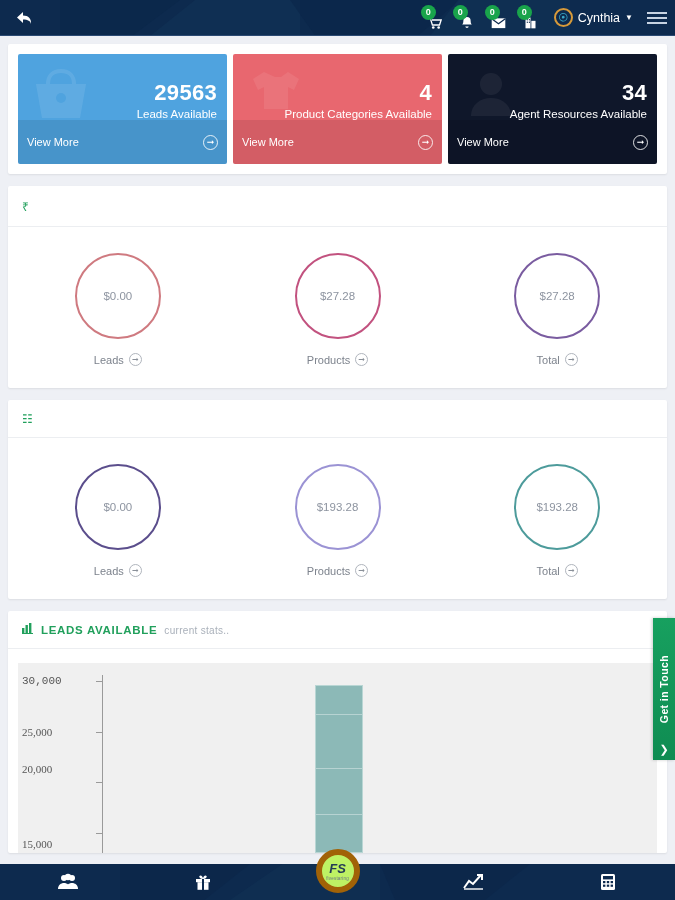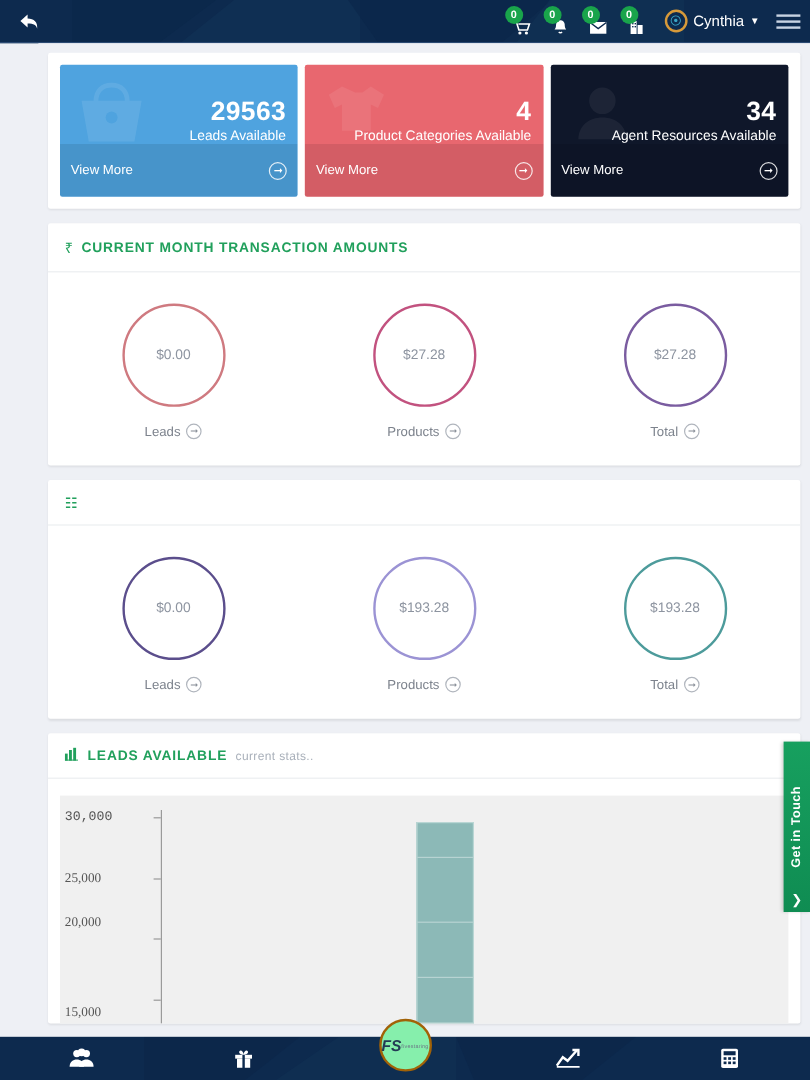--- a/index.html
+++ b/index.html
@@ -61,21 +61,21 @@
     width: 19px; height: 19px; border-radius: 50%;
     border: 2px solid #d79a3a;
     display: flex; align-items: center; justify-content: center;
     font-size: 10px; color: #3aa7c9; background: #0d2a4e;
   }
   .caret { font-size: 8px; color: #fff; }
   .hamburger { margin-left: 8px; width: 20px; cursor: pointer; }
   .hamburger span { display: block; height: 2px; background: #c7d3e2; margin: 3px 0; }
 
   
-  .body { position: relative; height: 864px; overflow: hidden; background: #eef0f5; margin-left: 32px; }
+  .body { position: relative; height: 864px; overflow: hidden; background: #eef0f5; }
 
   .card {
     background: #fff; margin: 8px 8px 0 8px;
     border-radius: 2px; box-shadow: 0 1px 2px rgba(0,0,0,.08);
   }
 
   
   .tiles { display: flex; gap: 6px; padding: 10px 10px; }
   .tile {
     position: relative; flex: 1; height: 110px;
@@ -201,22 +201,22 @@
   .bf3 { left: 380px; width: 150px; background: #0a2447;
          clip-path: polygon(0 0, 100% 0, 70% 100%, 10% 100%); }
   .nav-item {
     position: relative; z-index: 3; flex: 1;
     display: flex; align-items: center; justify-content: center;
     color: #eaeef4; font-size: 16px; cursor: pointer;
   }
   .nav-logo {
     position: absolute; left: 50%; bottom: 7px; transform: translateX(-50%);
     width: 44px; height: 44px; border-radius: 50%;
-    background: #86efac; border: 2px solid #a16207;
-    display: flex; flex-direction: row; align-items: center; justify-content: center;
+    background: #bef264; border: 6px solid #a16207;
+    display: flex; flex-direction: column; align-items: center; justify-content: center;
     z-index: 6; cursor: pointer;
   }
   .nav-logo .mark { font-size: 13px; font-weight: bold; color: #243b55; line-height: 1; font-style: italic; }
   .nav-logo .sm { font-size: 4.5px; color: #6b7686; margin-top: 1px; letter-spacing: .2px; }
 </style>
 </head>
 <body>
 
 <div id="app">
 
@@ -334,21 +334,20 @@
             <span class="circ-arrow">➞</span>
           </div>
         </div>
 
       </div>
     </div>
 
     <div class="card" style="margin-top:12px">
       <div class="panel-head">
         <span class="ico">₹</span>
-        <span class="ttl">CURRENT MONTH TRANSACTION AMOUNTS</span>
       </div>
       <div class="donuts">
 
         <div class="donut-cell">
           <div class="ring" style="border-color:#cf7a80">
             <span class="val">$0.00</span>
           </div>
           <div class="donut-cap">
             <span>Leads</span>
             <span class="cap-arrow">➞</span>

